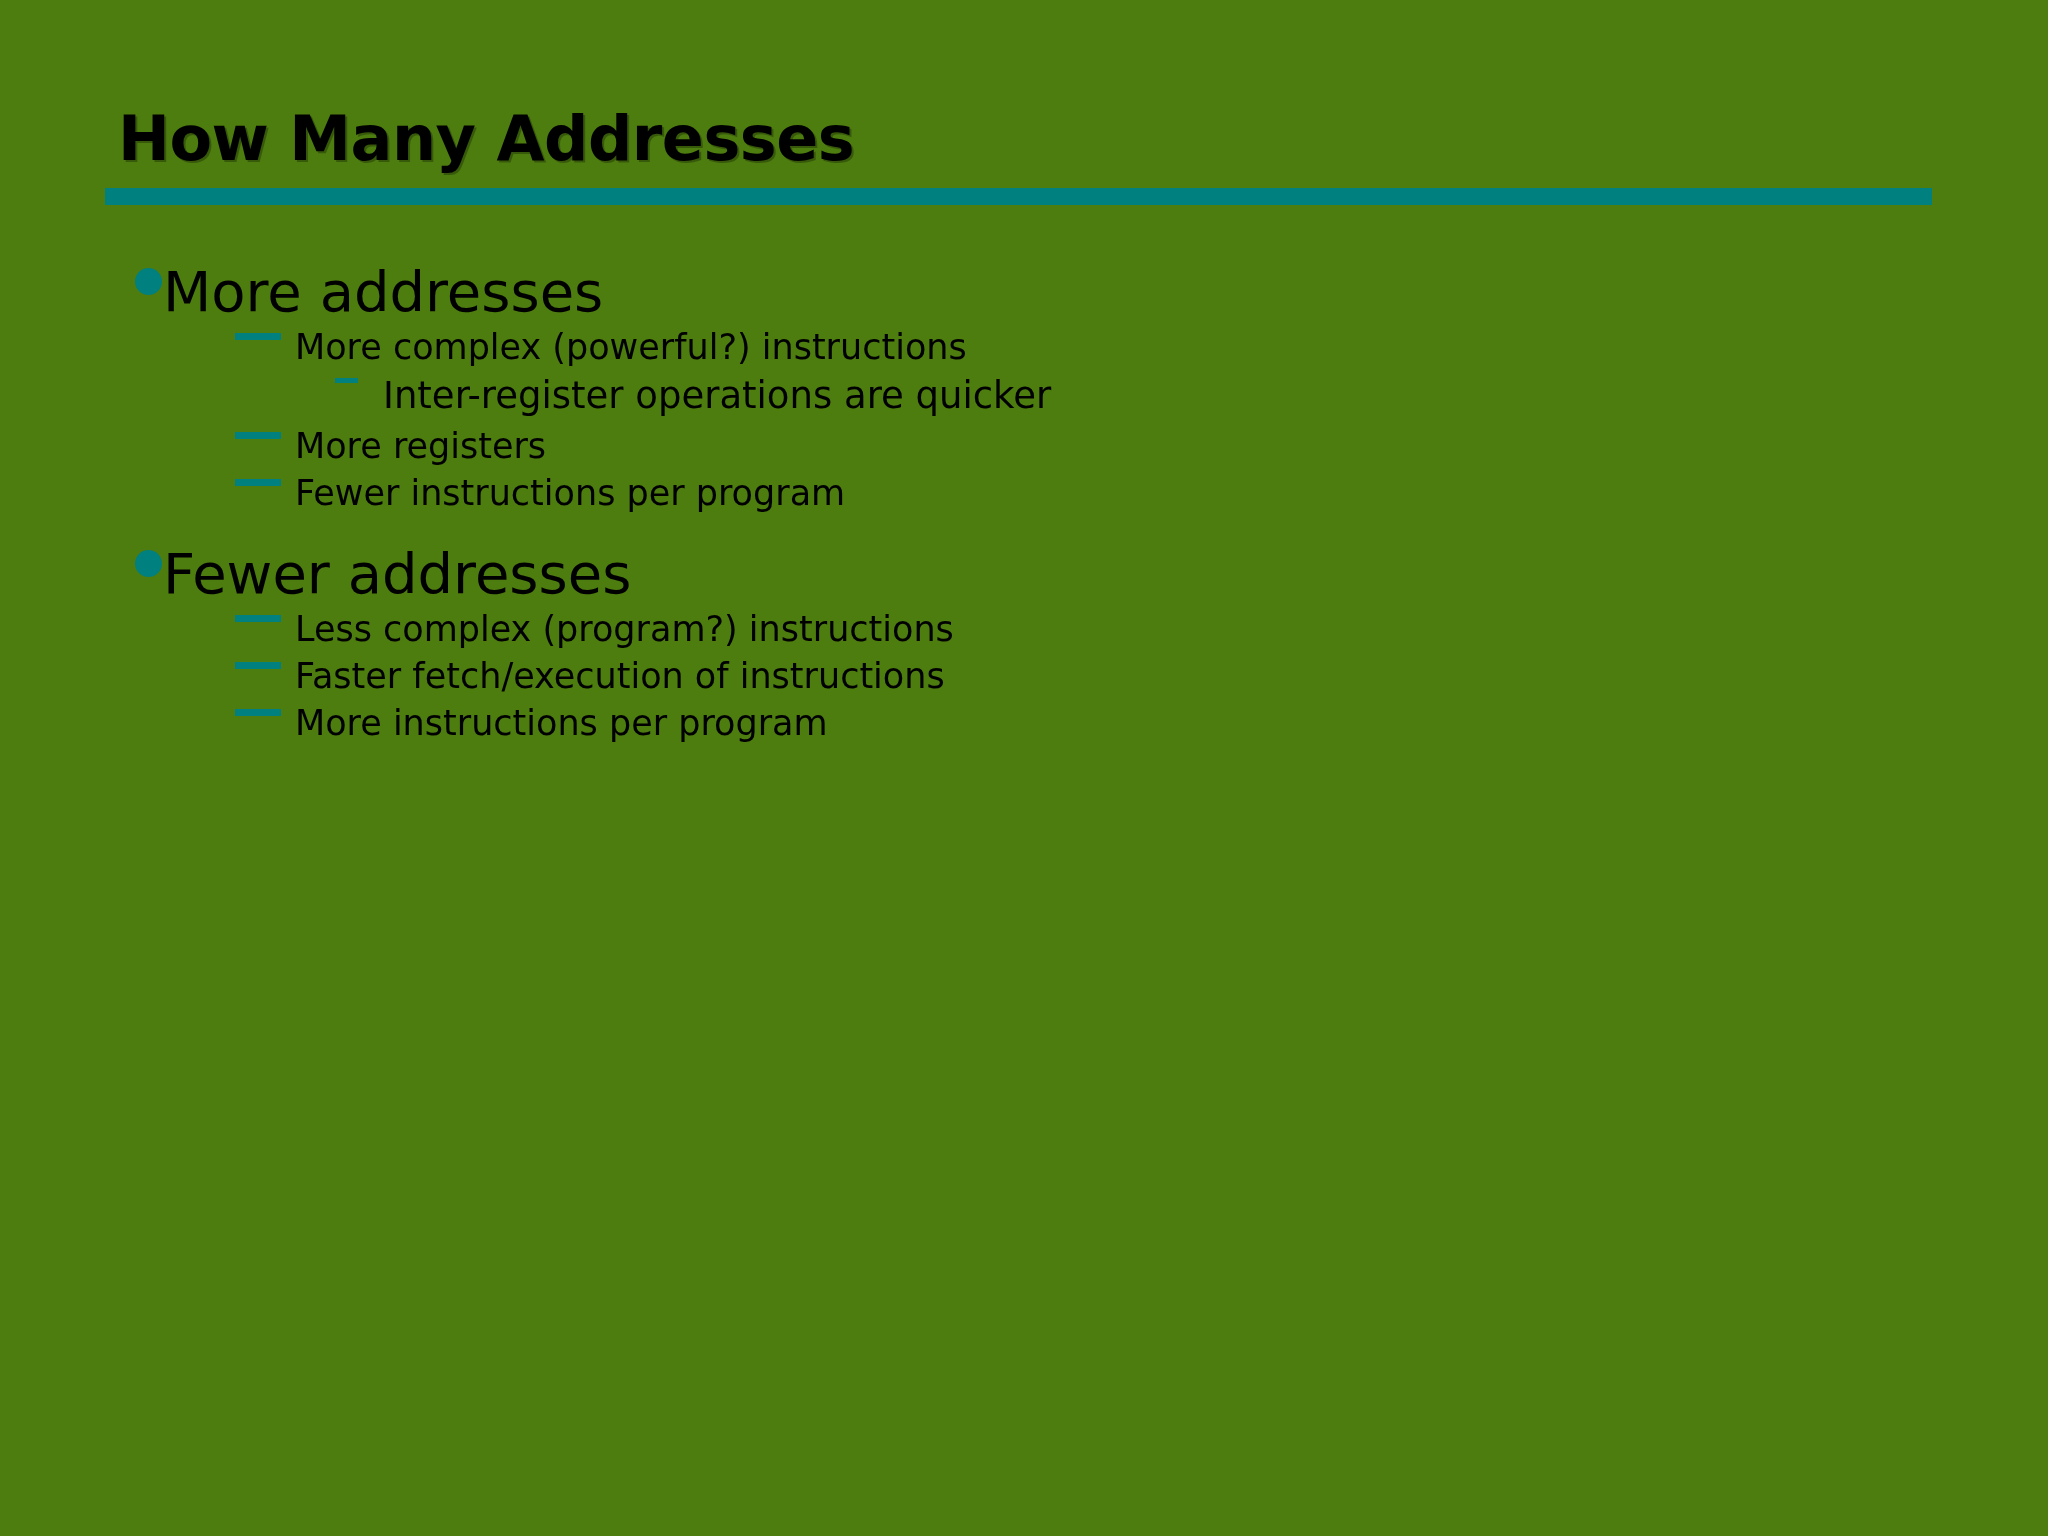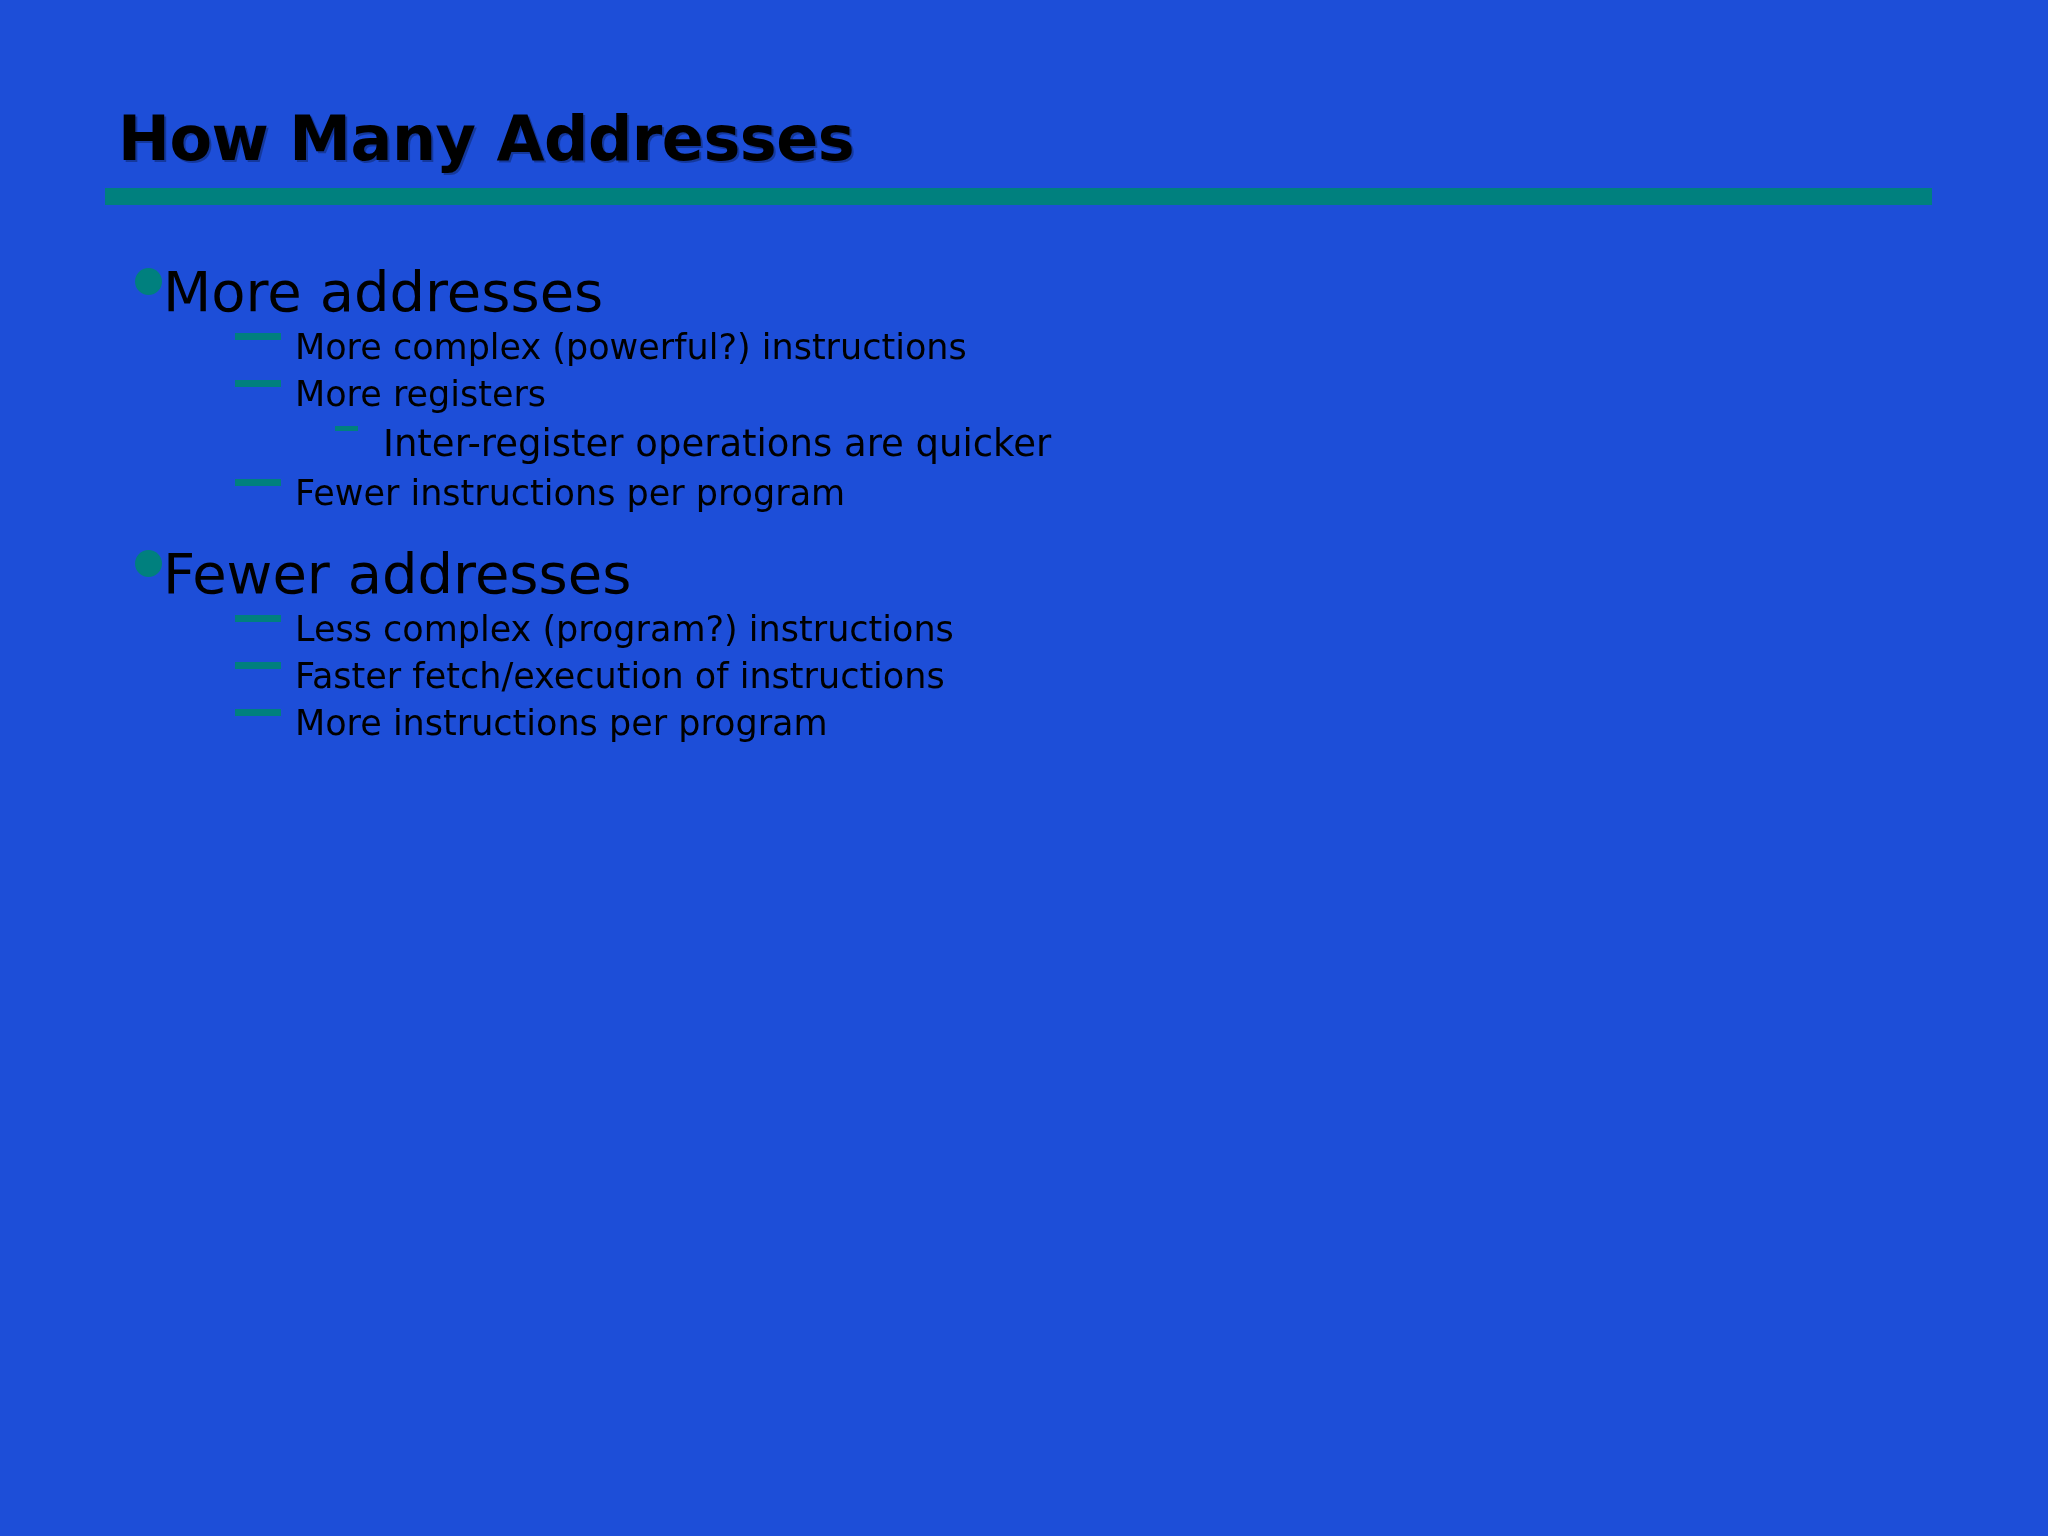--- a/index.html
+++ b/index.html
@@ -10,21 +10,21 @@
     width: 2048px;
     height: 1536px;
     background: #ccffcc;
     font-family: "DejaVu Sans", sans-serif;
     overflow: hidden;
   }
   .slide {
     position: relative;
     width: 2048px;
     height: 1536px;
-    background: #1d4ed8;
+    background: #4d7c0f;
     box-sizing: border-box;
   }
 
   
   .title-block {
     position: absolute;
     left: 105px;
     top: 108px;
     width: 1830px;
   }
@@ -161,32 +161,32 @@
       <span class="txt">More addresses</span>
     </div>
 
     <div class="line lvl2">
       <span class="marker">
         <span class="emdash"></span>
       </span>
       <span class="txt">More complex (powerful?) instructions</span>
     </div>
 
+    <div class="line lvl3">
+      <span class="marker">
+        <span class="endash"></span>
+      </span>
+      <span class="txt">Inter-register operations are quicker</span>
+    </div>
+
     <div class="line lvl2">
       <span class="marker">
         <span class="emdash"></span>
       </span>
       <span class="txt">More registers</span>
-    </div>
-
-    <div class="line lvl3">
-      <span class="marker">
-        <span class="endash"></span>
-      </span>
-      <span class="txt">Inter-register operations are quicker</span>
     </div>
 
     <div class="line lvl2">
       <span class="marker">
         <span class="emdash"></span>
       </span>
       <span class="txt">Fewer instructions per program</span>
     </div>
 
     <div class="spacer-lg"></div>

